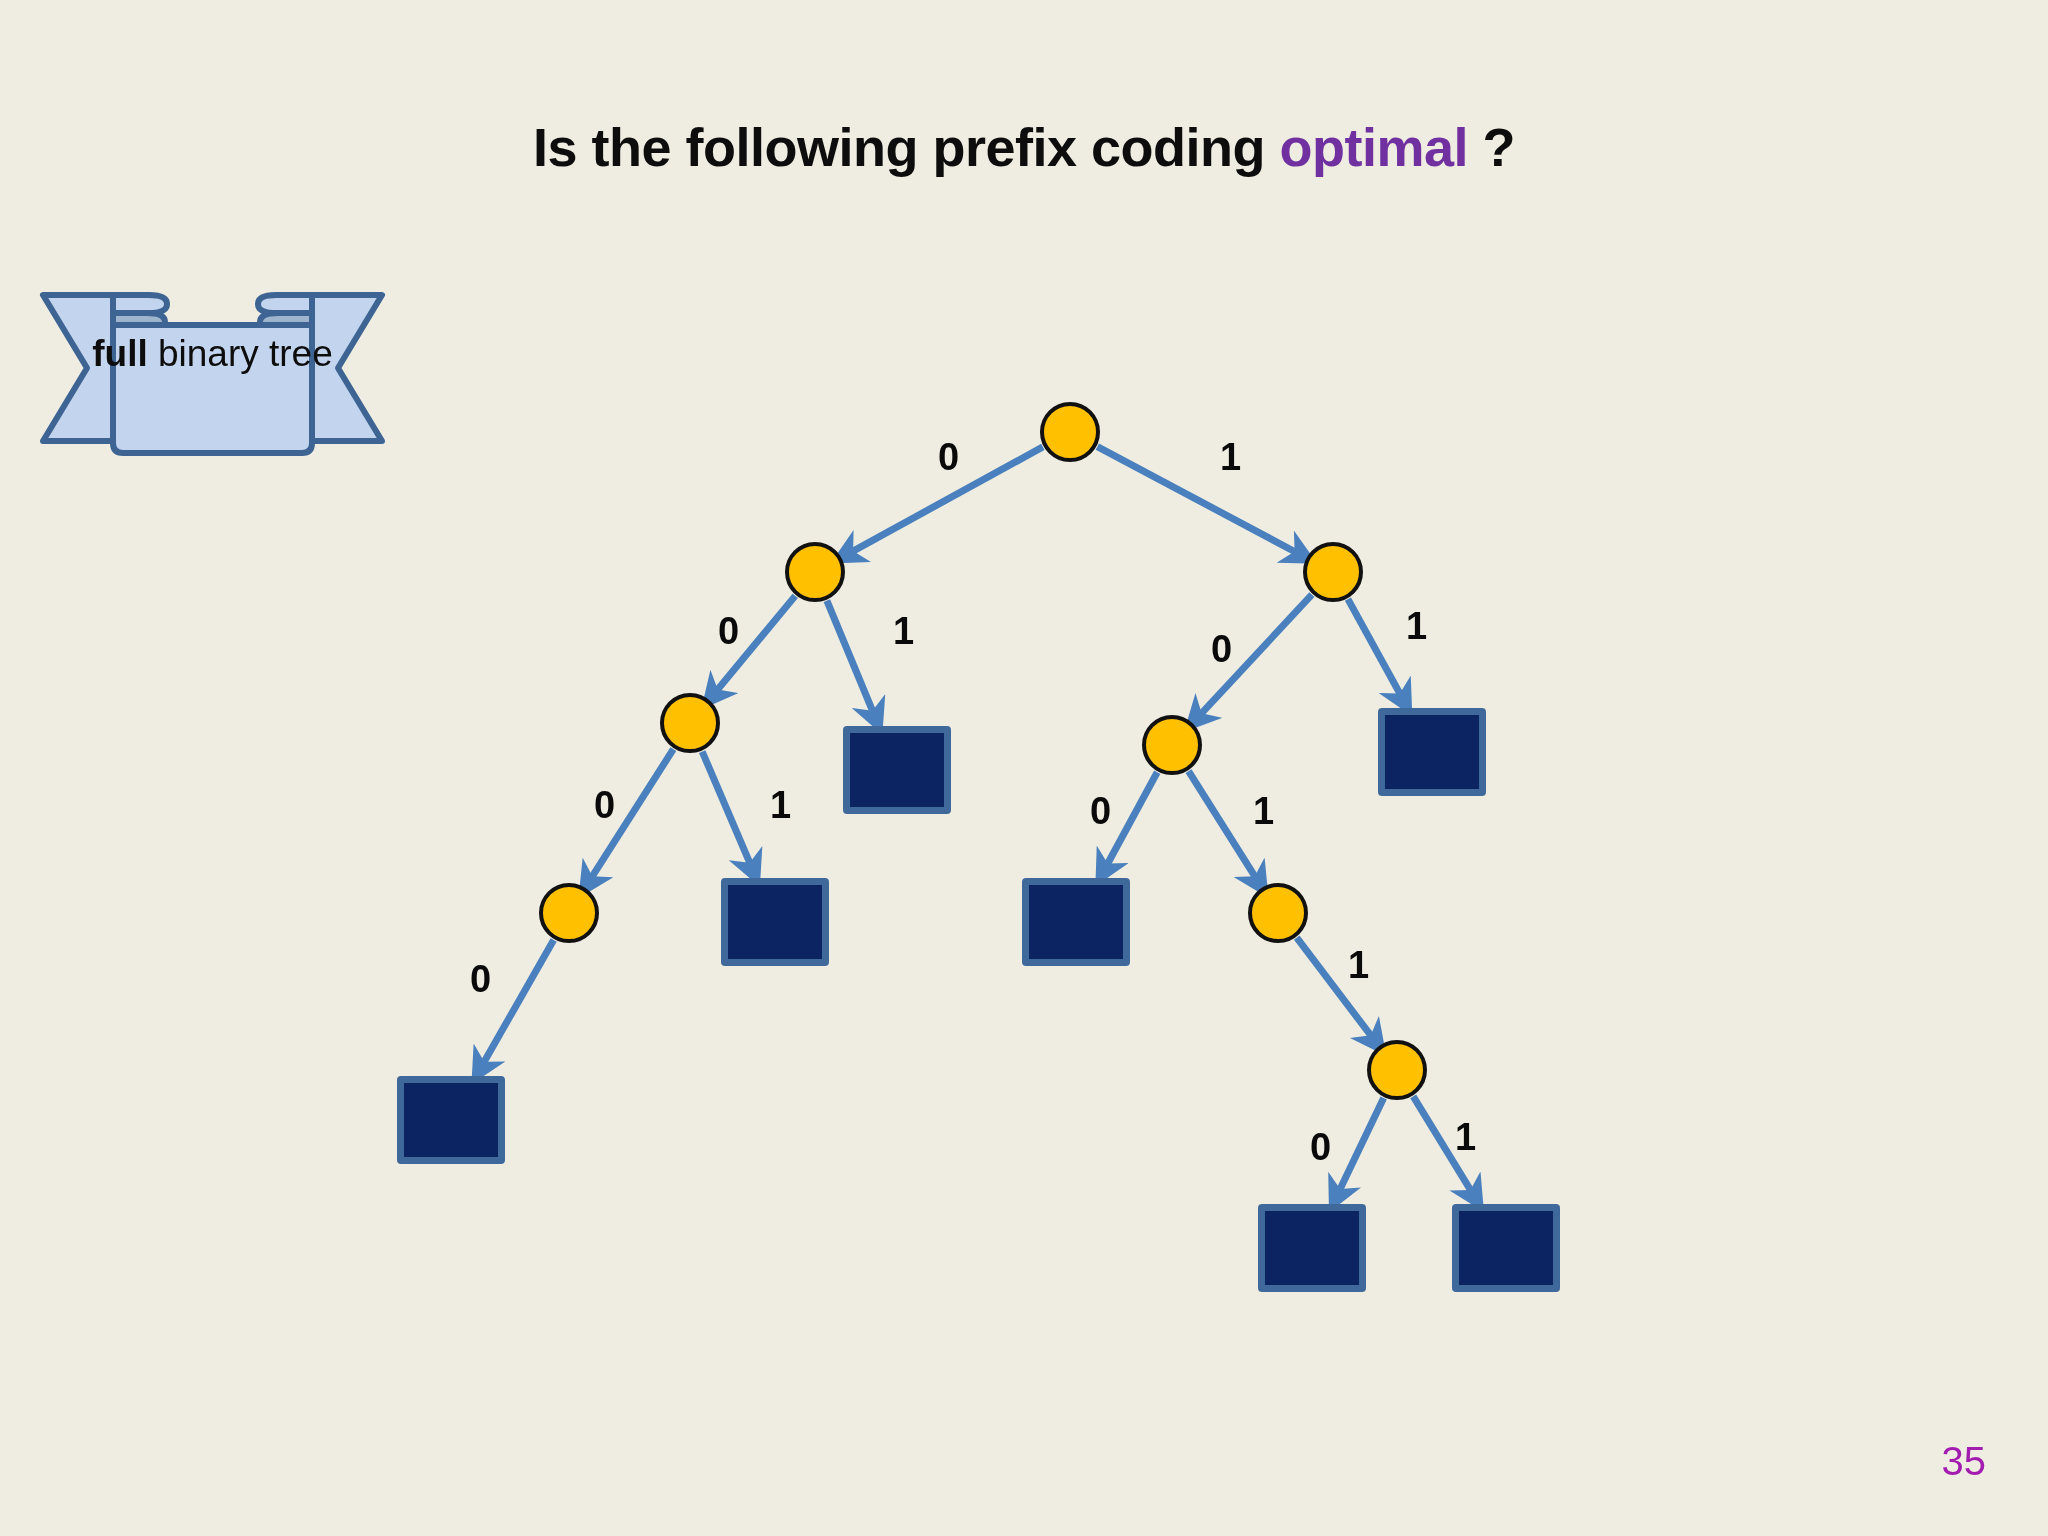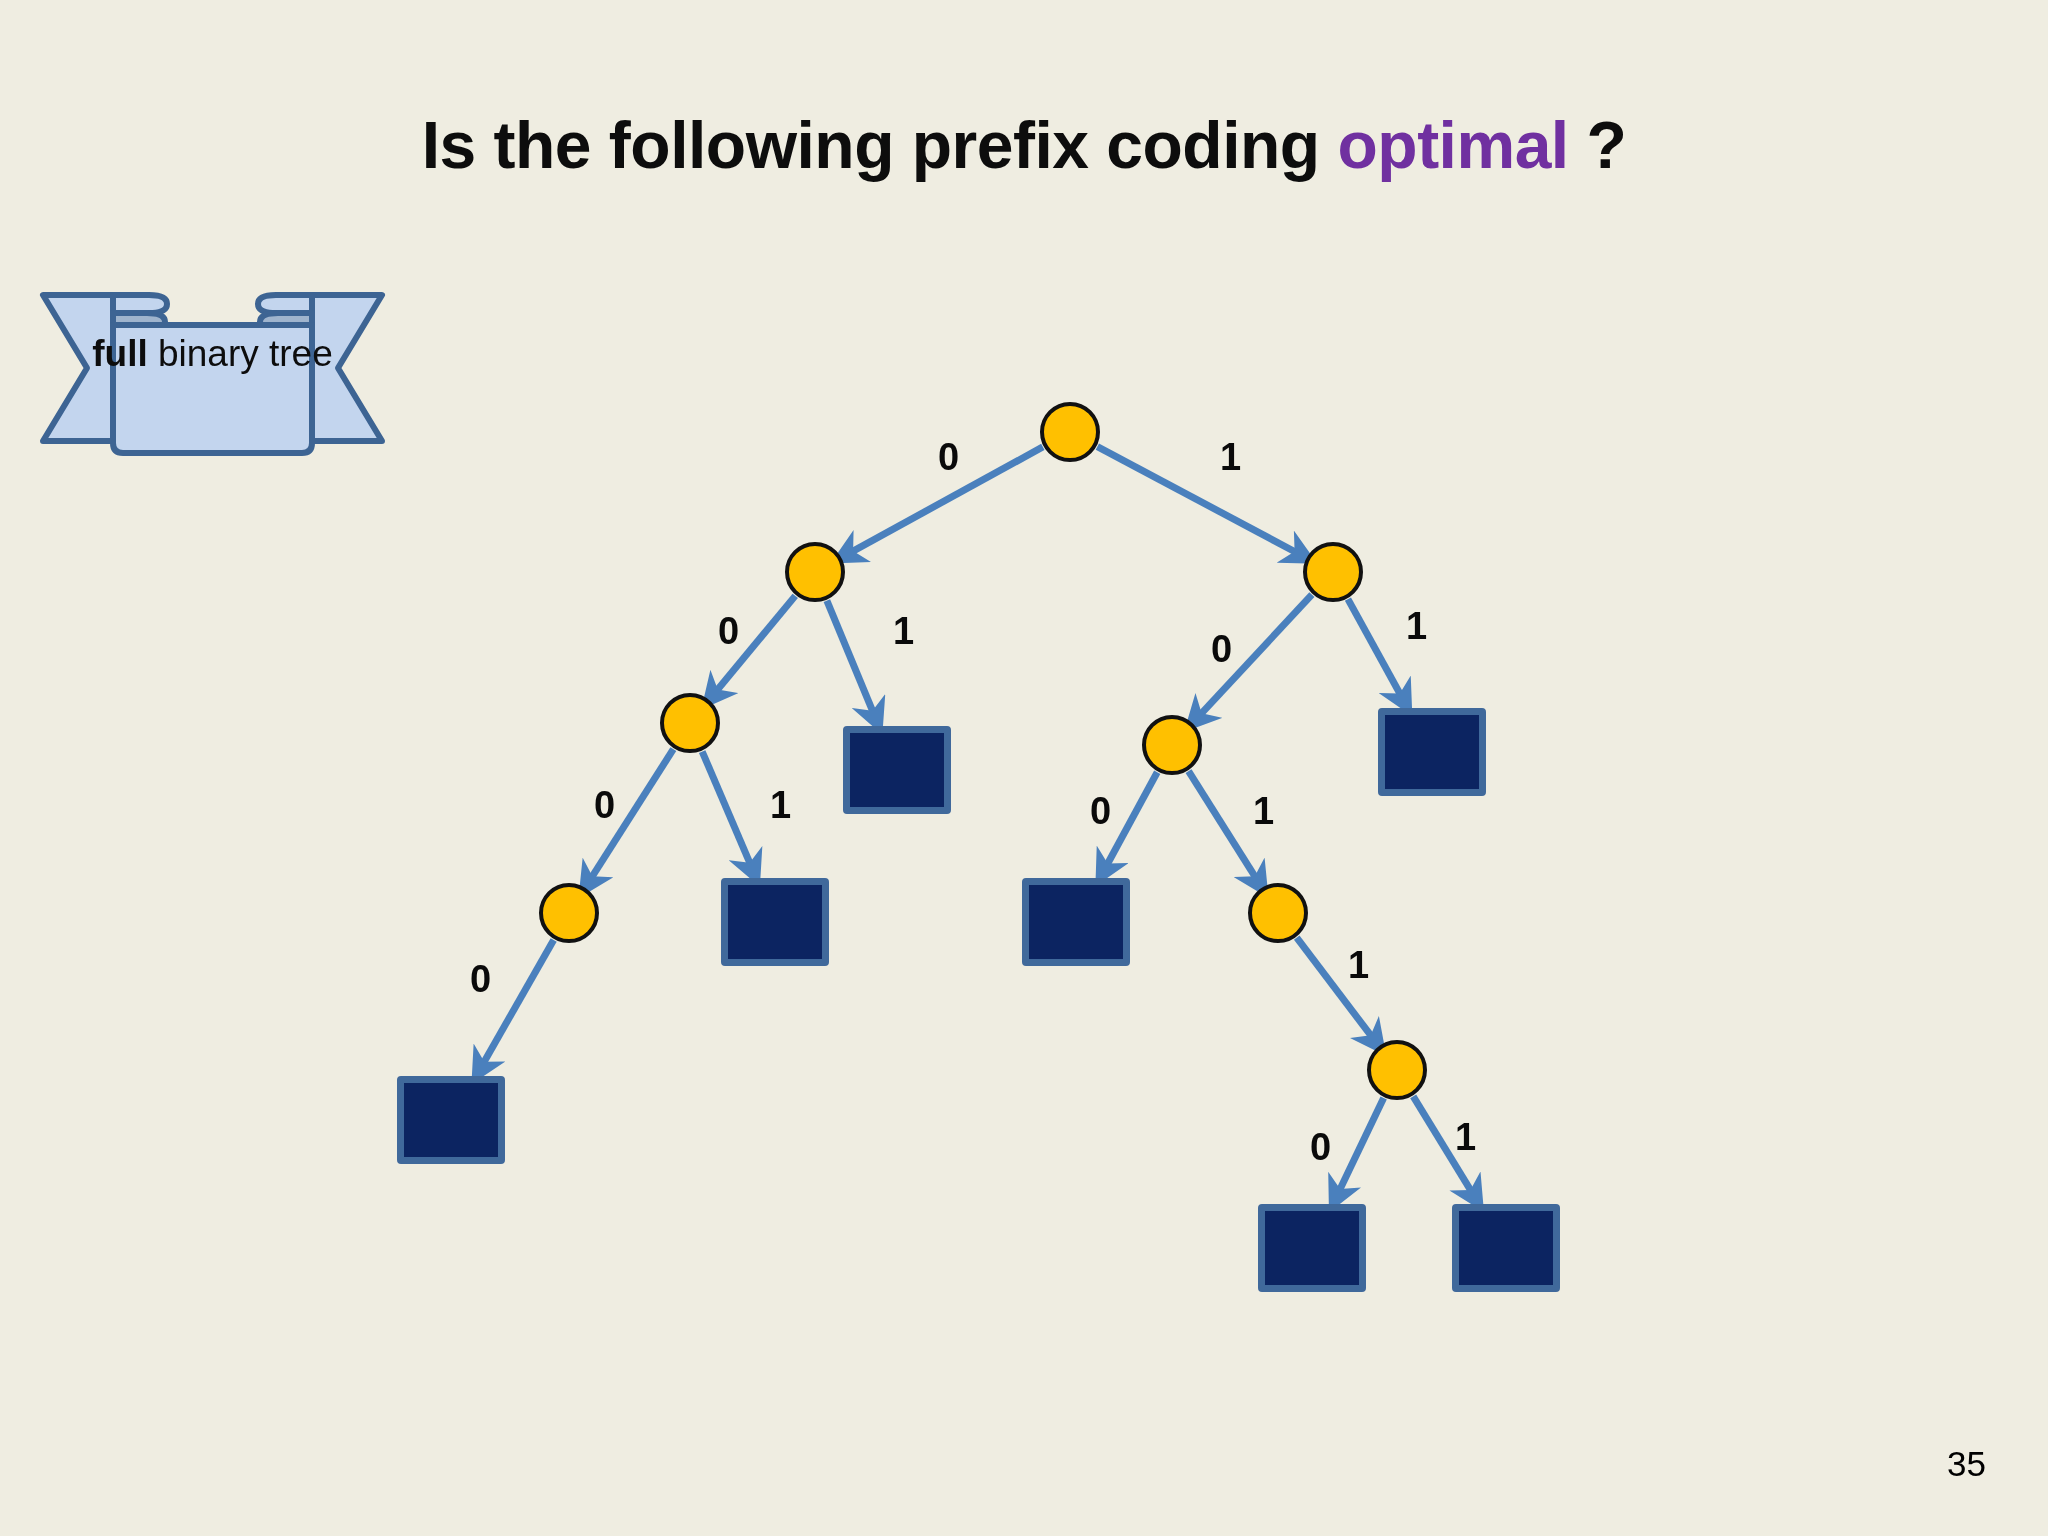--- a/index.html
+++ b/index.html
@@ -13,24 +13,24 @@
     height: 1536px;
     background: #EFEDE1;
     overflow: hidden;
     font-family: "Liberation Sans", sans-serif;
   }
 
   
   #title {
     position: absolute;
     left: 0;
-    top: 112px;
+    top: 120px;
     width: 2048px;
     text-align: center;
-    font-size: 66px;
+    font-size: 54px;
     font-weight: bold;
     color: #0D0D0D;
     letter-spacing: -0.5px;
     line-height: 1.0;
     white-space: nowrap;
   }
   #title .accent { color: #7030A0; }
 
   
   #ribbon {
@@ -85,22 +85,22 @@
     color: #0A0A0A;
     line-height: 1;
     white-space: nowrap;
   }
 
   
   #page-number {
     position: absolute;
     right: 62px;
     bottom: 52px;
-    font-size: 35px;
-    color: #000000;
+    font-size: 40px;
+    color: #a21caf;
   }
 </style>
 </head>
 <body>
 
 <div id="slide">
 
   <div id="title">
     <span>Is the following prefix coding </span><span class="accent">optimal</span><span> ?</span>
   </div>

